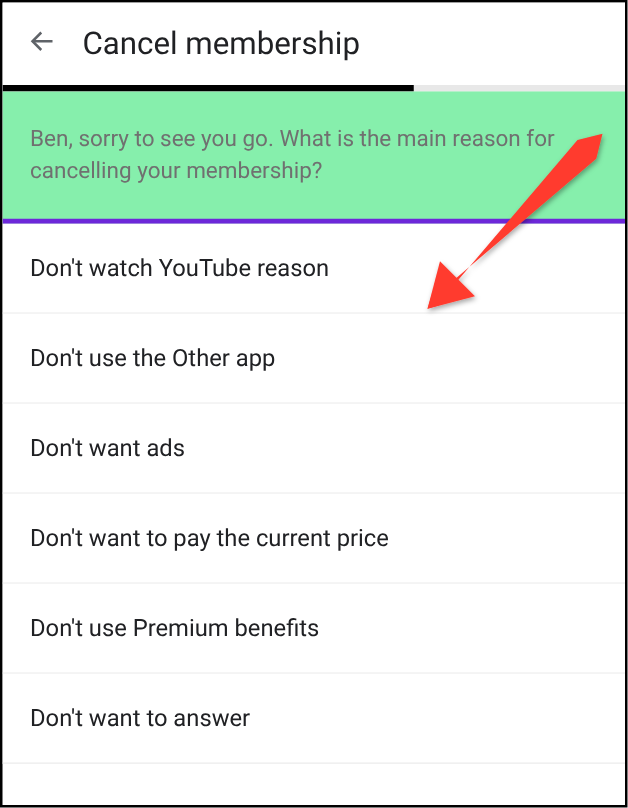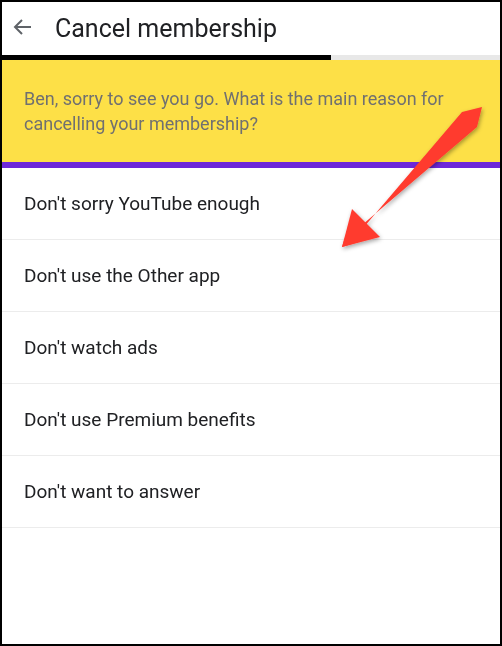--- a/index.html
+++ b/index.html
@@ -7,22 +7,22 @@
   body {
     font-family: -apple-system, BlinkMacSystemFont, "Segoe UI", Roboto, Arial, sans-serif;
     background: #ffffff;
     border: 2px solid #000000;
     position: relative;
     overflow: hidden;
   }
   .header {
     display: flex;
     align-items: center;
-    height: 53px;
-    padding: 0 1px;
+    height: 66px;
+    padding: 0 12px;
     background: #ffffff;
   }
   .back-btn {
     width: 40px;
     height: 40px;
     display: flex;
     align-items: center;
     justify-content: center;
     cursor: pointer;
     margin-right: 12px;
@@ -38,23 +38,23 @@
     height: 5px;
     background: #e8e8e8;
     position: relative;
   }
   .progress-fill {
     position: absolute;
     left: 0; top: 0; bottom: 0;
     background: #000000;
   }
   .prompt-area {
-    background: #fde047;
+    background: #86efac;
     padding: 26px 22px 26px 22px;
-    border-bottom: 6px solid #6d28d9;
+    border-bottom: 4px solid #6d28d9;
   }
   .prompt-text {
     font-size: 18px;
     line-height: 1.4;
     color: #707070;
   }
   .option {
     height: 72px;
     display: flex;
     align-items: center;
@@ -95,27 +95,30 @@
 <div class="progress-track">
   <div class="progress-fill" style="width:66%"></div>
 </div>
 
 <div class="prompt-area">
   <div class="prompt-text">Ben, sorry to see you go. What is the main reason for cancelling your membership?</div>
 </div>
 
 <div class="options">
   <div class="option">
-    <span>Don't sorry YouTube enough</span>
+    <span>Don't watch YouTube reason</span>
   </div>
   <div class="option">
     <span>Don't use the Other app</span>
   </div>
   <div class="option">
-    <span>Don't watch ads</span>
+    <span>Don't want ads</span>
+  </div>
+  <div class="option">
+    <span>Don't want to pay the current price</span>
   </div>
   <div class="option">
     <span>Don't use Premium benefits</span>
   </div>
   <div class="option">
     <span>Don't want to answer</span>
   </div>
 </div>
 
 <div class="annotation-arrow">

